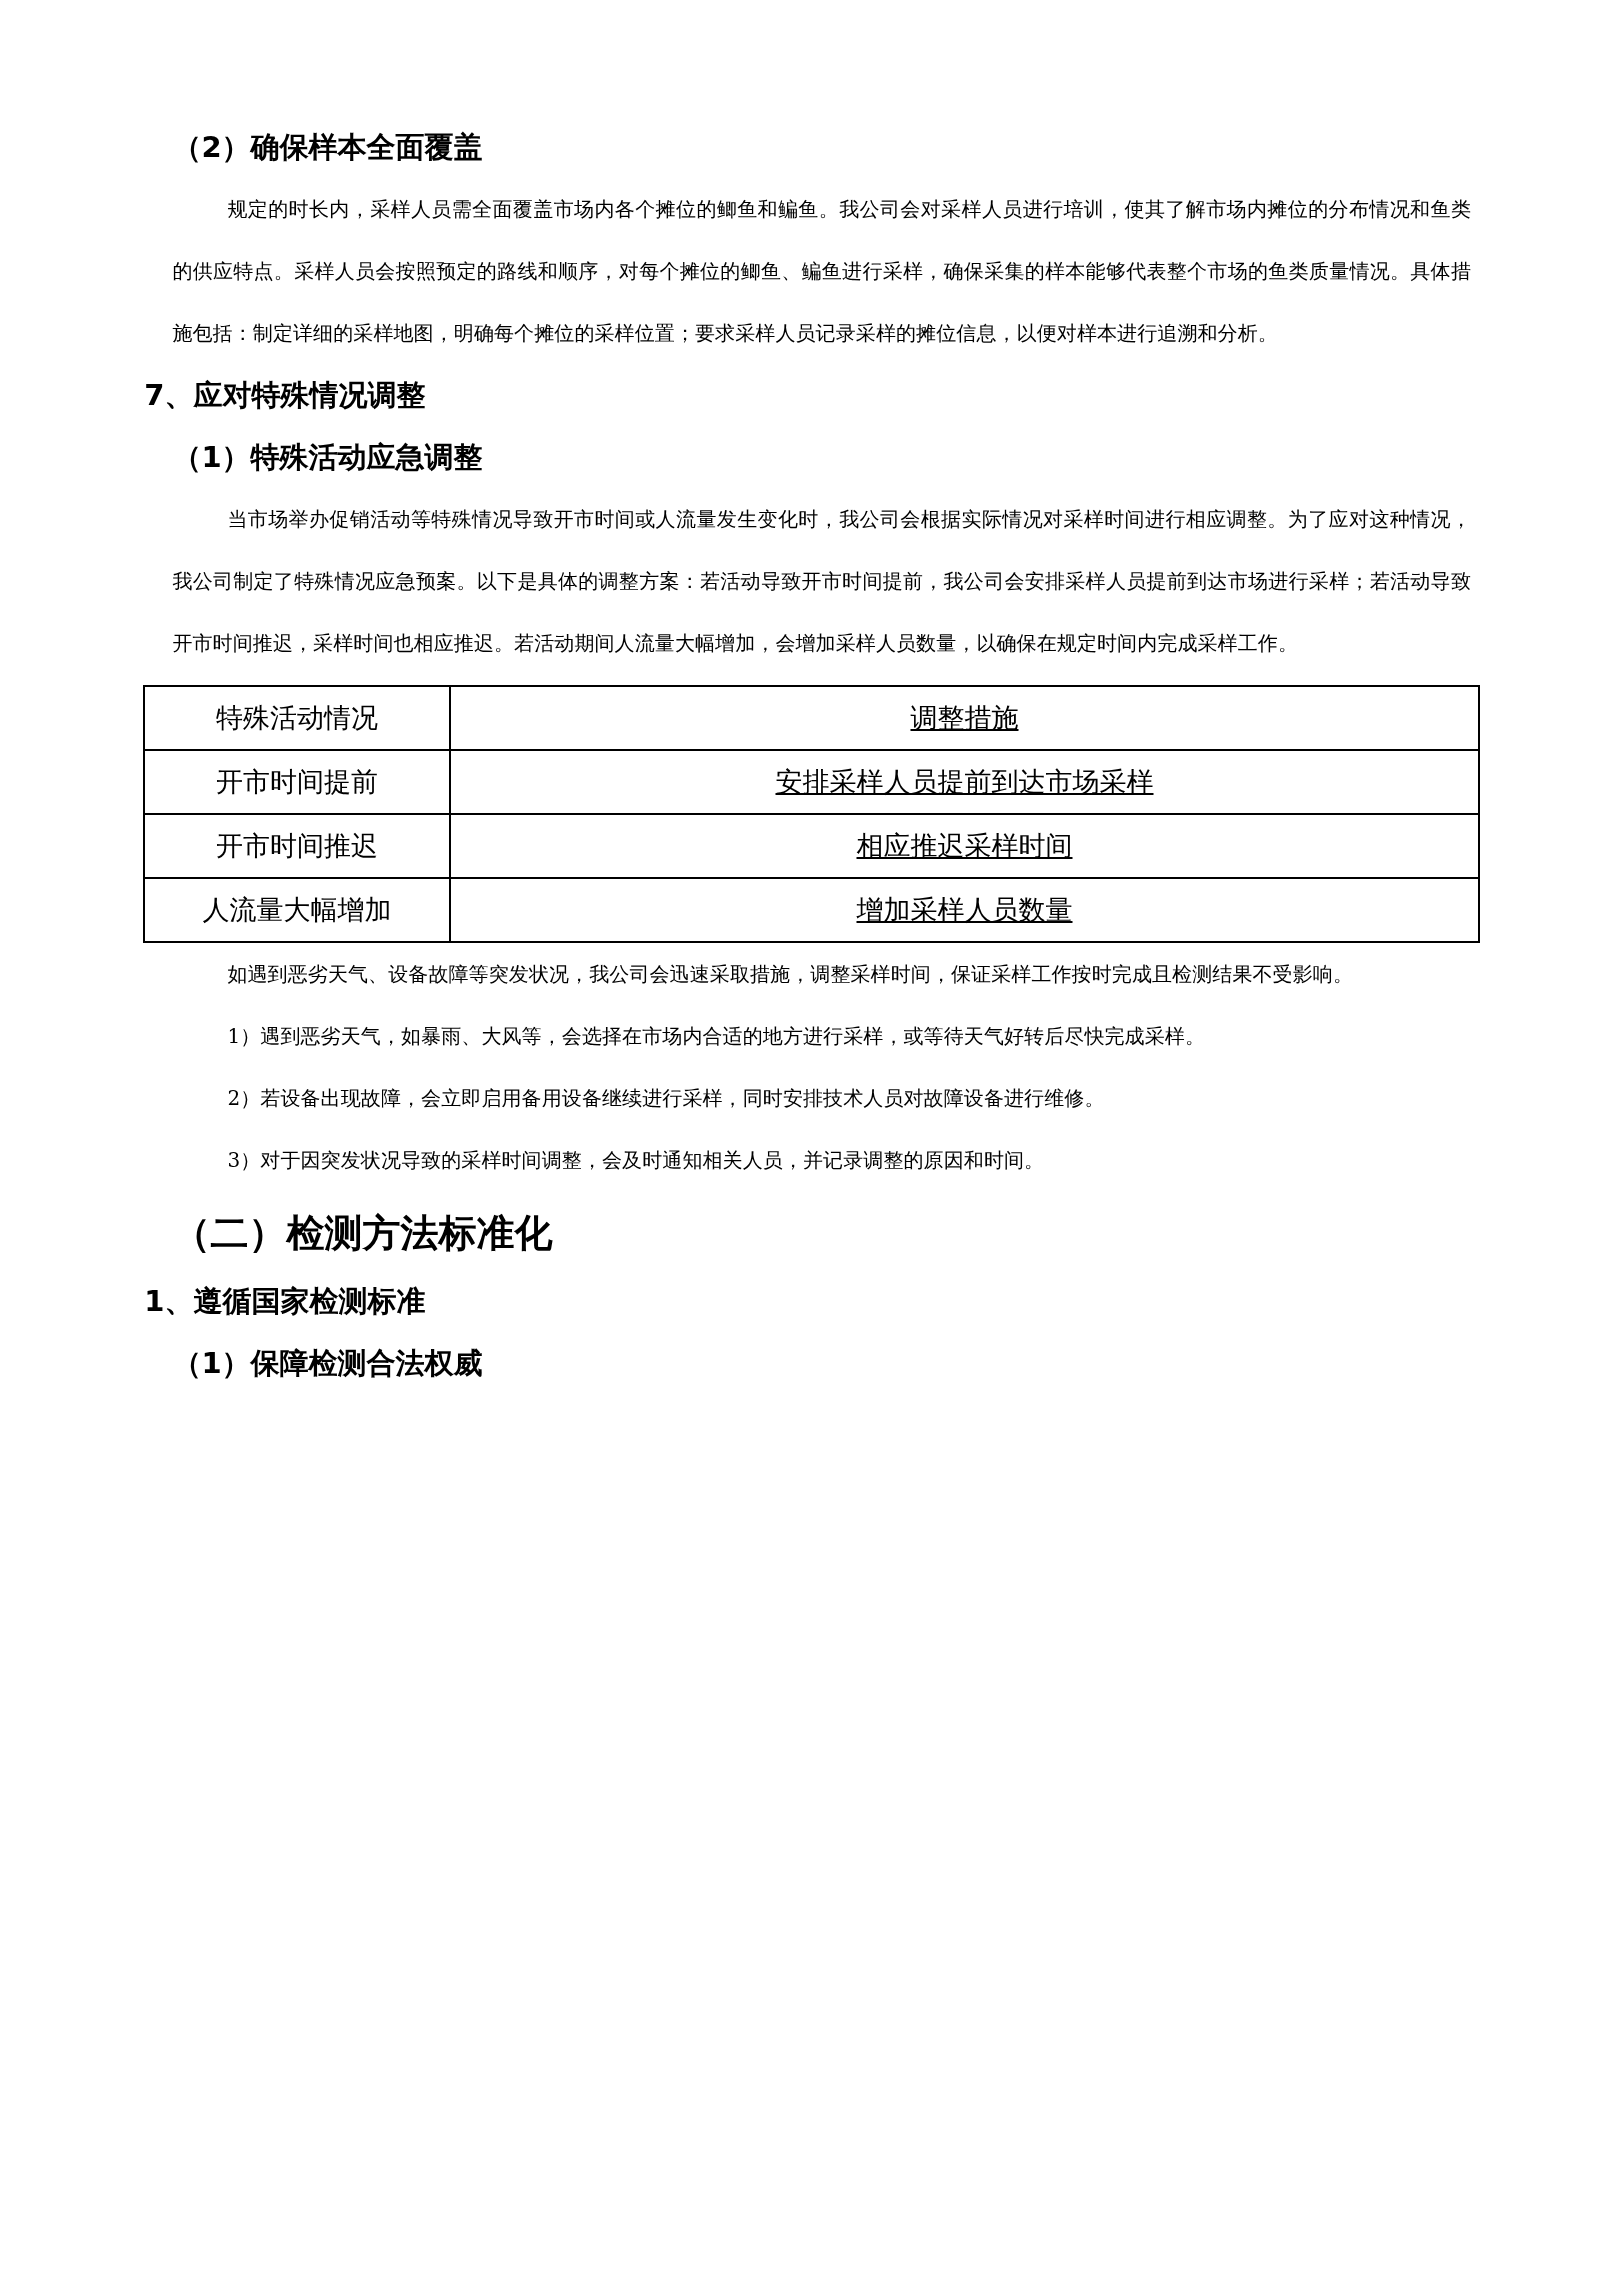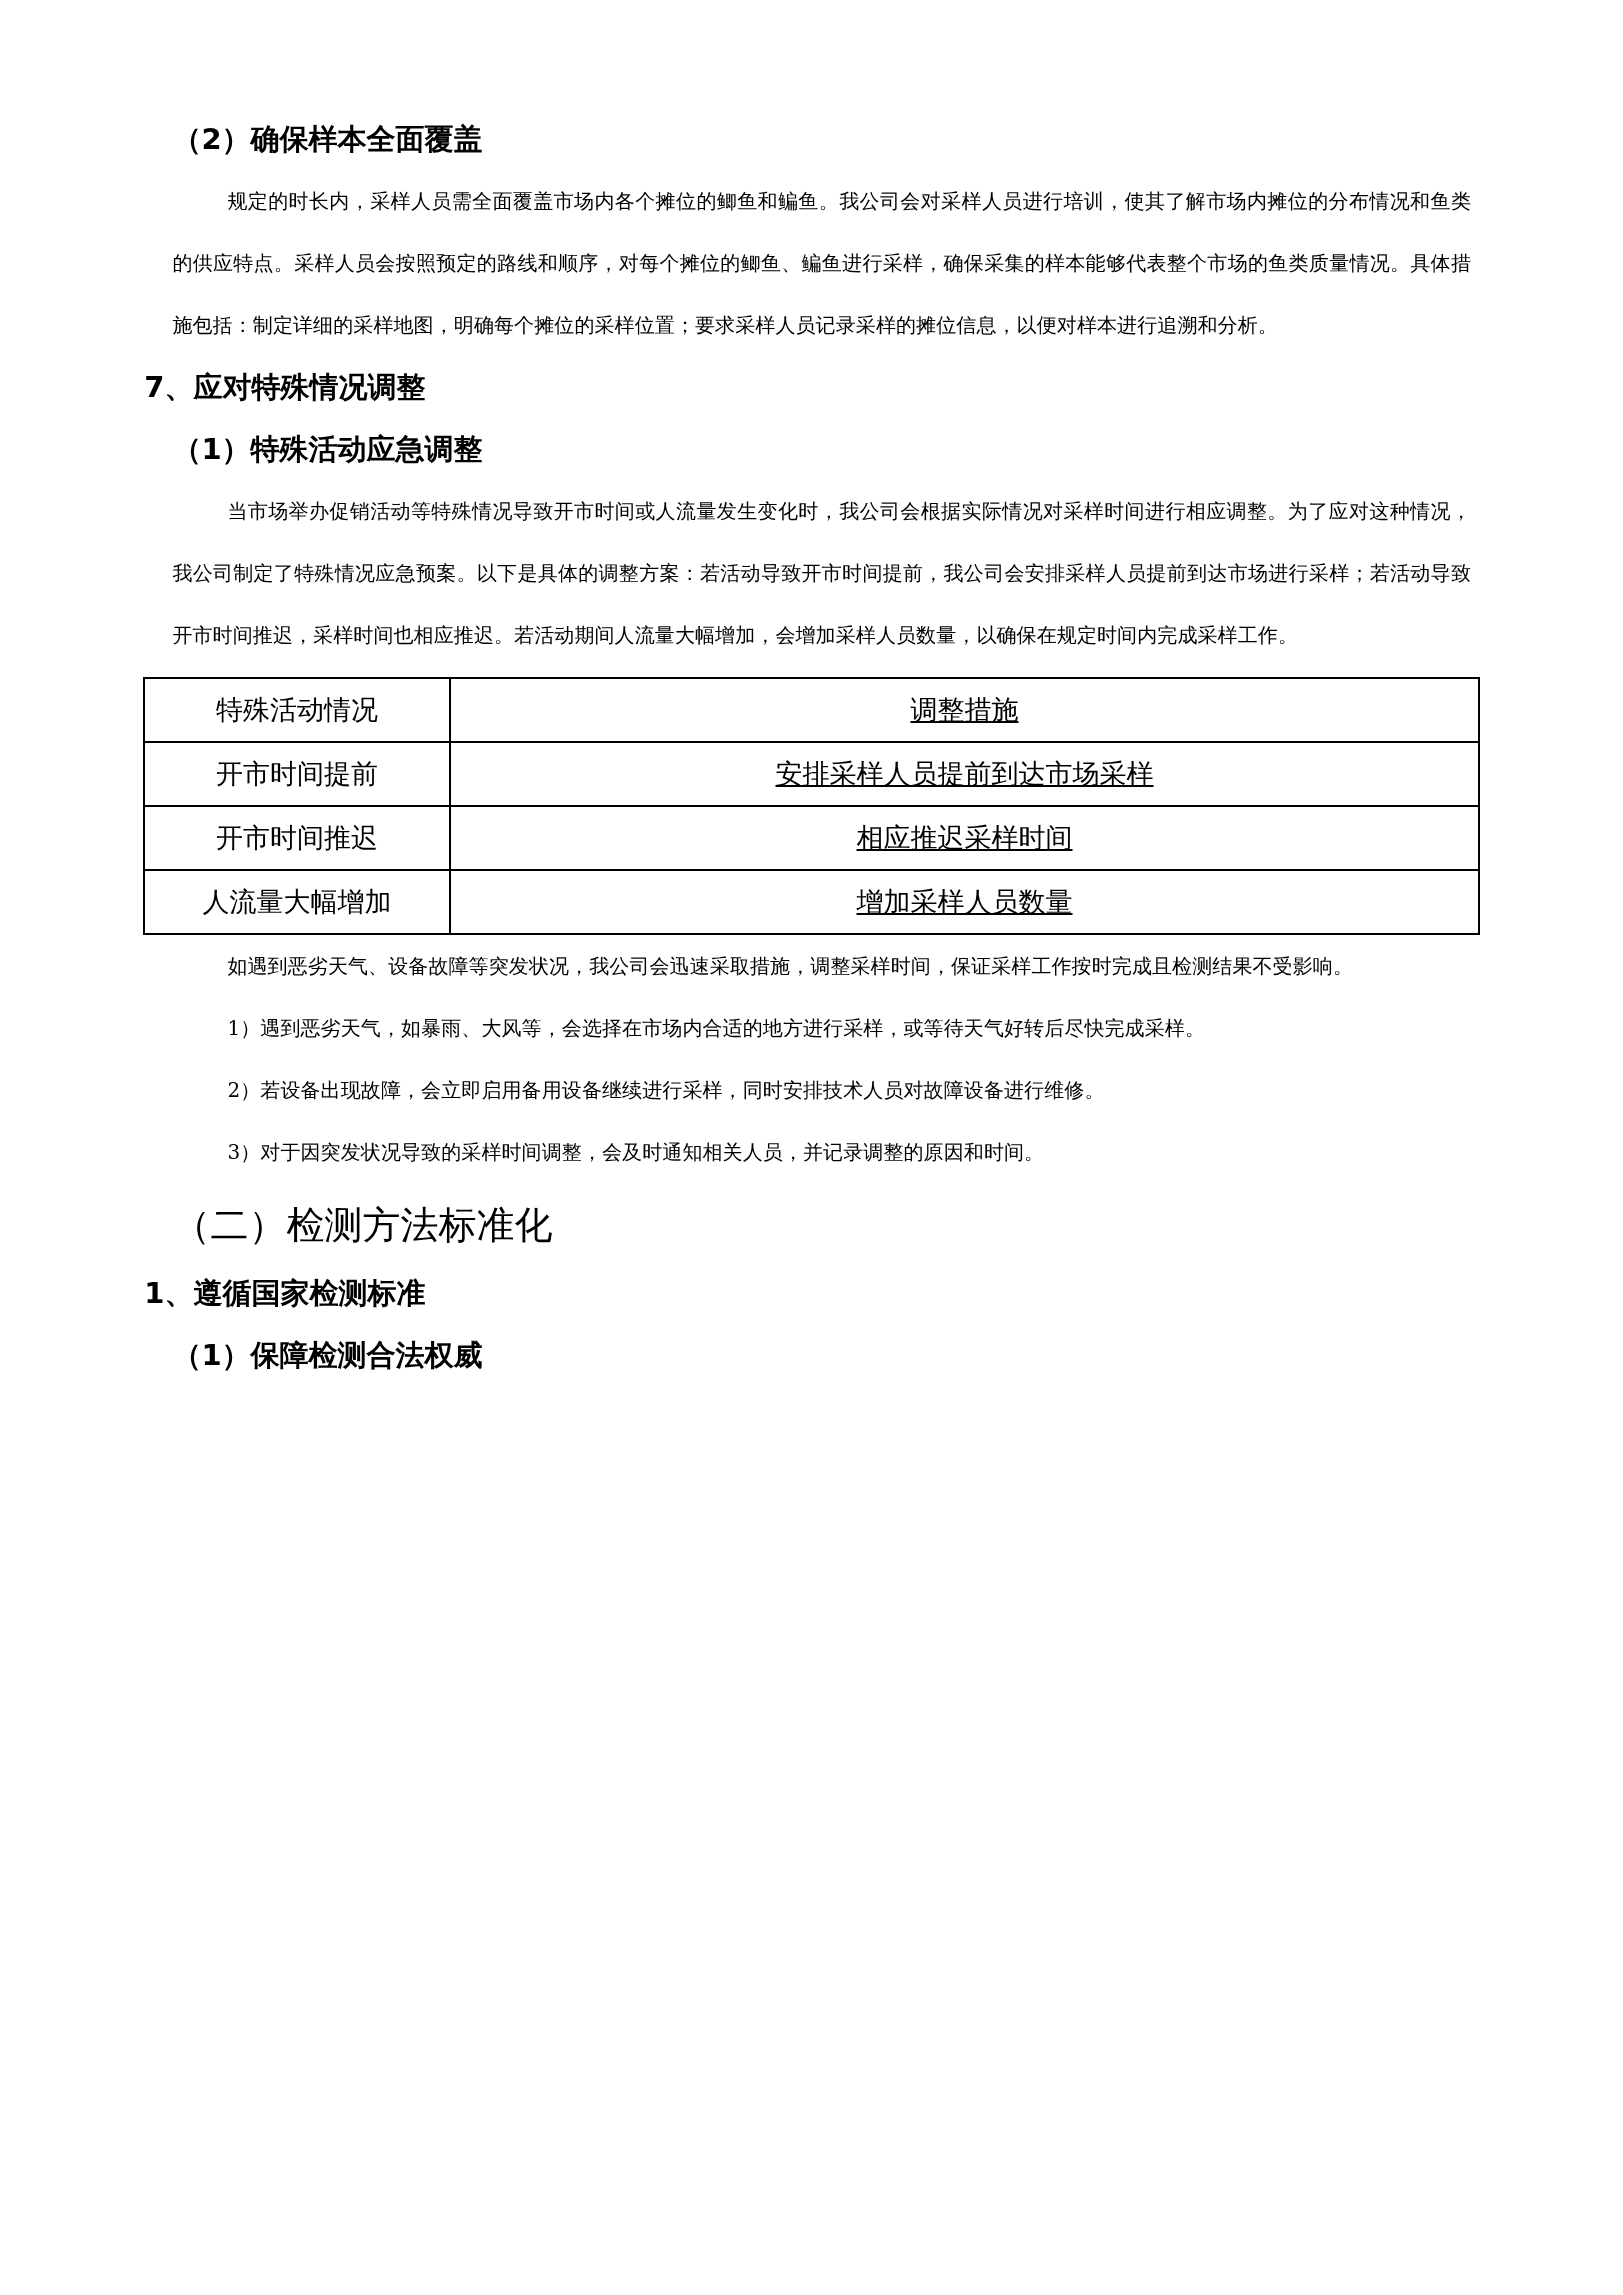--- a/index.html
+++ b/index.html
@@ -21,21 +21,21 @@
     height: 2295px;
     background: #ffffff;
     box-sizing: border-box;
     padding: 0;
   }
 
   
   .content {
     position: absolute;
     left: 143px;
-    top: 108px;
+    top: 116px;
     width: 1328px;
   }
 
   
   .h-sub {                     
     font-family: "DejaVu Sans", "Liberation Sans", sans-serif;
     font-weight: bold;
     font-size: 29px;
     line-height: 62px;
     margin: 0;
@@ -47,21 +47,21 @@
     font-family: "DejaVu Sans", "Liberation Sans", sans-serif;
     font-weight: bold;
     font-size: 29px;
     line-height: 62px;
     margin: 0;
     padding-left: 1.3px;
     white-space: nowrap;
   }
   .h-major {                   
     font-family: "DejaVu Sans", "Liberation Sans", sans-serif;
-    font-weight: normal;
+    font-weight: bold;
     font-size: 38px;
     line-height: 73px;
     margin: 0;
     padding-left: 29.4px;
     white-space: nowrap;
   }
 
   
   .para {
     font-family: "DejaVu Serif", "Liberation Serif", serif;

